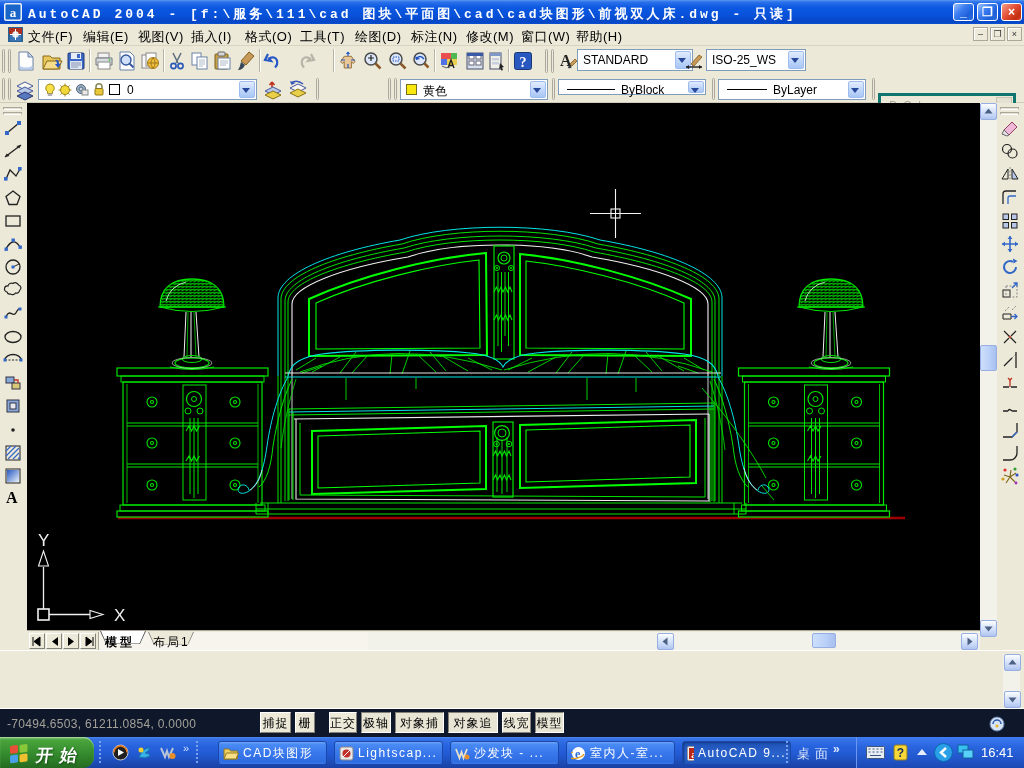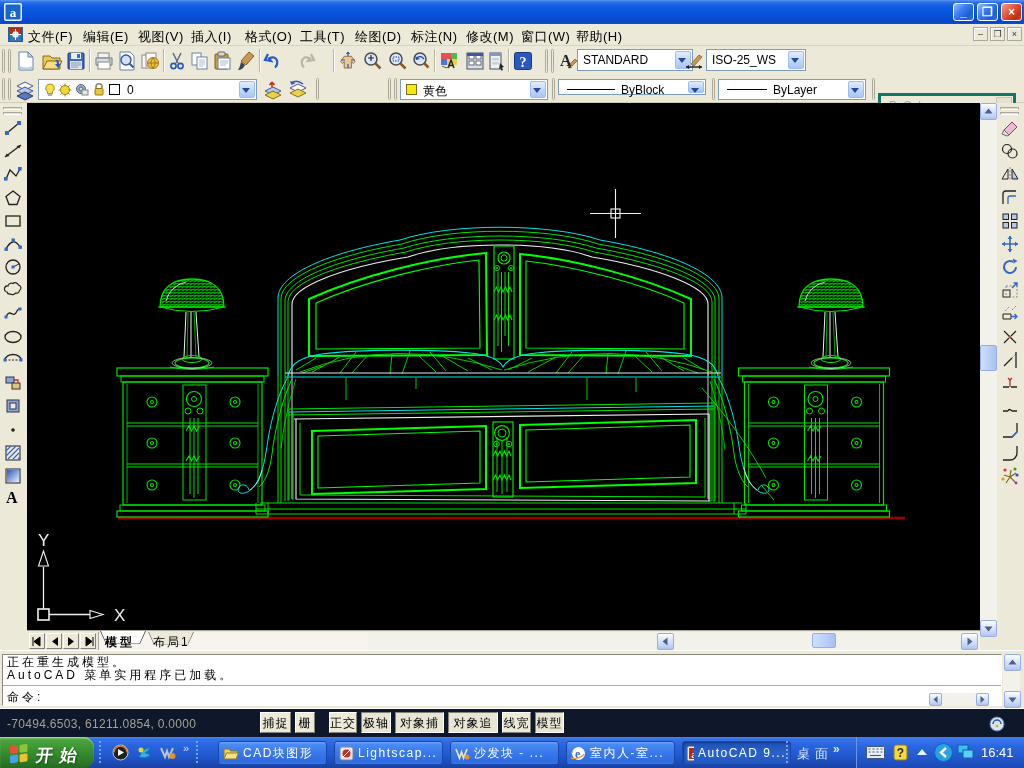--- a/index.html
+++ b/index.html
@@ -40,20 +40,21 @@
       </linearGradient>
     </defs>
   </svg>
 
 <div class="ab" id="title">
   <svg class="ab" style="left:4px;top:3px" width="18" height="18">
       <rect x="0" y="0" width="18" height="18" rx="2" fill="#e8f0f8"></rect>
       <rect x="1.5" y="1.5" width="15" height="15" rx="1" fill="#1a66c8"></rect>
       <text x="9" y="14" font-size="13" font-weight="bold" fill="#fff" text-anchor="middle" font-family="Liberation Serif">a</text>
     </svg>
+  <div class="ab txt">AutoCAD 2004 - [f:\服务\111\cad 图块\平面图\cad\cad块图形\前视双人床.dwg - 只读]</div>
   <div class="ab wbtn bl" style="left:953px">_</div>
   <div class="ab wbtn bl" style="left:977px">❐</div>
   <div class="ab wbtn rd" style="left:1001px">×</div>
 </div>
 
 <div class="ab" id="menubar">
   <svg class="ab" style="left:8px;top:2px" width="17" height="17">
       <rect x="0" y="1" width="15" height="15" fill="#2a6496"></rect>
       <rect x="1" y="2" width="13" height="6" fill="#b03020"></rect>
       <rect x="2" y="9" width="11" height="6" fill="#3a74b6"></rect>
@@ -708,37 +709,20 @@
  <div class="ab sbt" style="left:785px;top:2px;width:24px;height:15px"></div>
  <div class="sbb ab" style="left:934px;top:2px">
         <svg width="15" height="15">
           <path d="M10.5 7.5 l-5 -4 v8 z" fill="#4d6185"></path>
         </svg>
       </div>
 </div>
 </div>
 
 <div class="ab" id="cmd" style="left:0;top:650px;width:1024px;height:58px;background:#ece9d8;border-top:1px solid #fff">
- <div class="ab" style="left:2px;top:3px;width:1000px;height:52px;background:#fff;border:1px solid #8a8878;border-bottom-color:#fff;border-right-color:#fff;font-size:12px;color:#000">
-  <div style="padding:1px 0 0 4px;line-height:13px;letter-spacing:3px">正在重生成模型。<br>AutoCAD 菜单实用程序已加载。</div>
-  <div class="ab" style="left:0;top:30px;width:998px;height:1px;background:#aaa"></div>
-  <div class="ab" style="left:4px;top:34px;letter-spacing:3px">命令:</div>
-  <div class="ab" style="left:926px;top:38px;width:60px;height:13px;background:#f2f1ea">
-    <div class="sbb ab" style="left:0;top:0;width:13px;height:13px">
-          <svg width="11" height="11">
-            <path d="M7.5 2 l-4 3.5 4 3.5z" fill="#4d6185"></path>
-          </svg>
-        </div>
-    <div class="sbb ab" style="left:47px;top:0;width:13px;height:13px">
-          <svg width="11" height="11">
-            <path d="M3.5 2 l4 3.5 -4 3.5z" fill="#4d6185"></path>
-          </svg>
-        </div>
-  </div>
- </div>
  <div class="ab" style="left:1003px;top:3px;width:17px;height:52px;background:#f2f1ea">
   <div class="sbb ab" style="left:1px;top:0">
         <svg width="15" height="15">
           <path d="M7.5 4.5 l-4 5 h8 z" fill="#4d6185"></path>
         </svg>
       </div>
   <div class="sbb ab" style="left:1px;top:37px">
         <svg width="15" height="15">
           <path d="M7.5 10.5 l-4 -5 h8 z" fill="#4d6185"></path>
         </svg>

